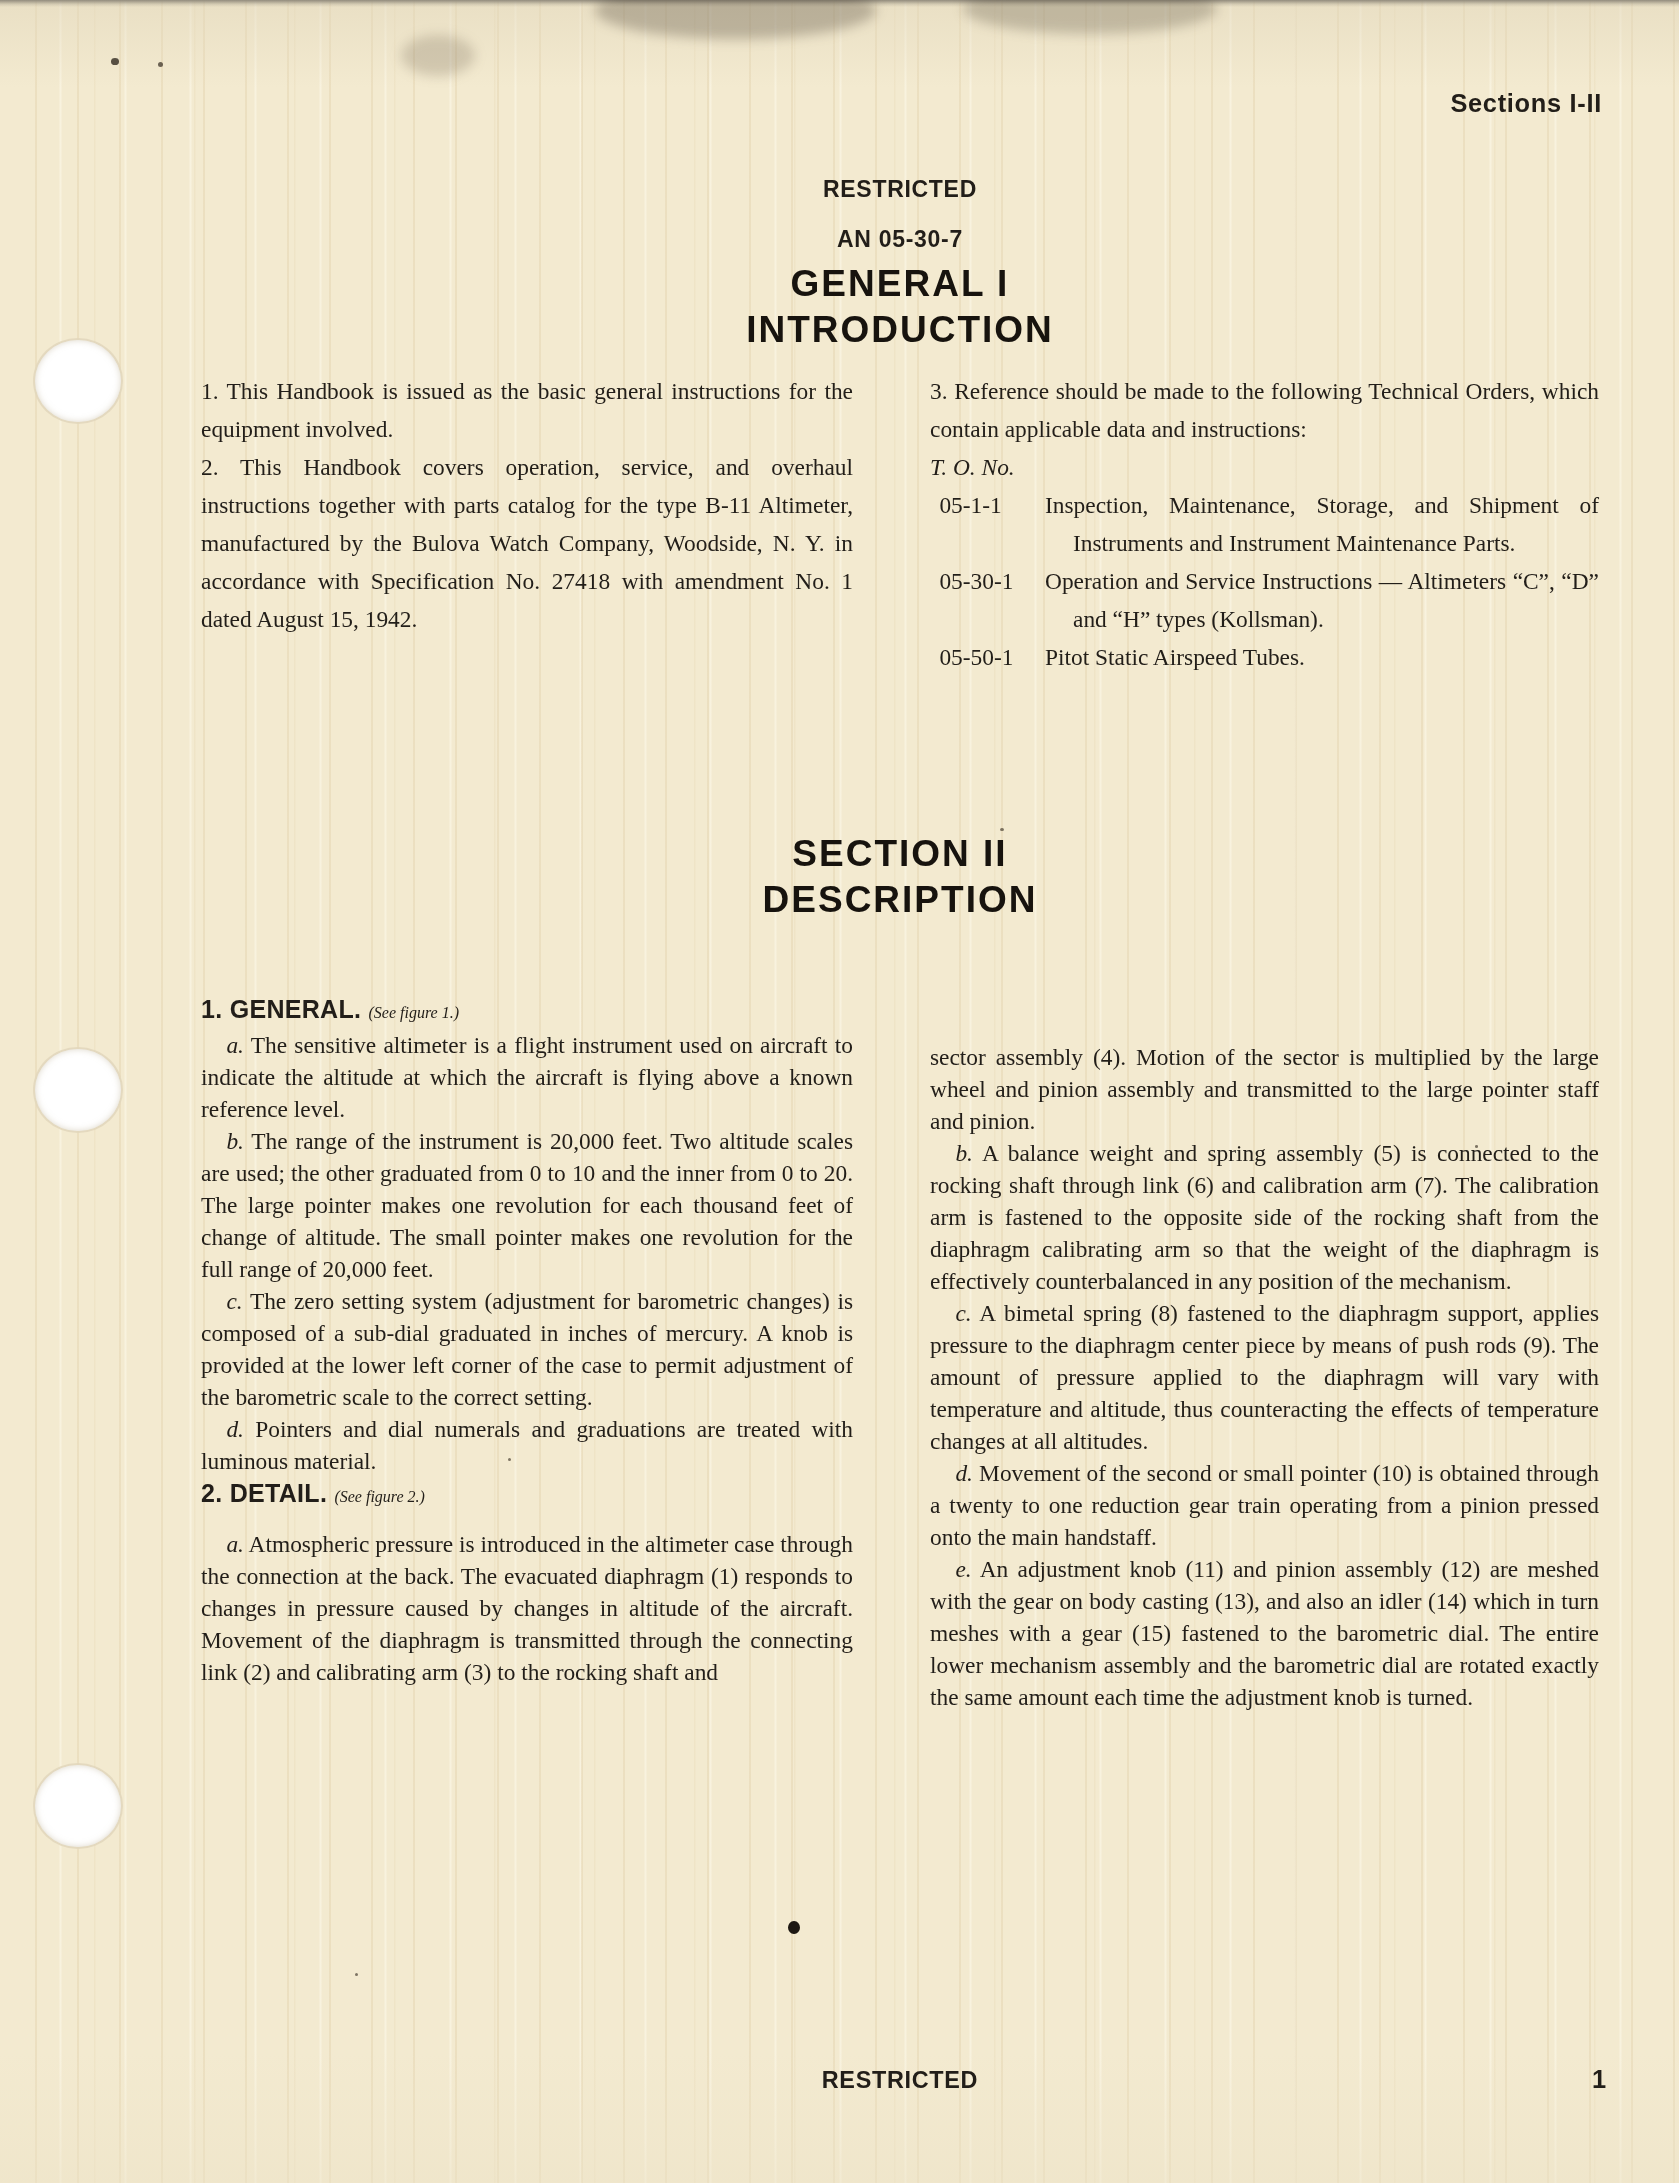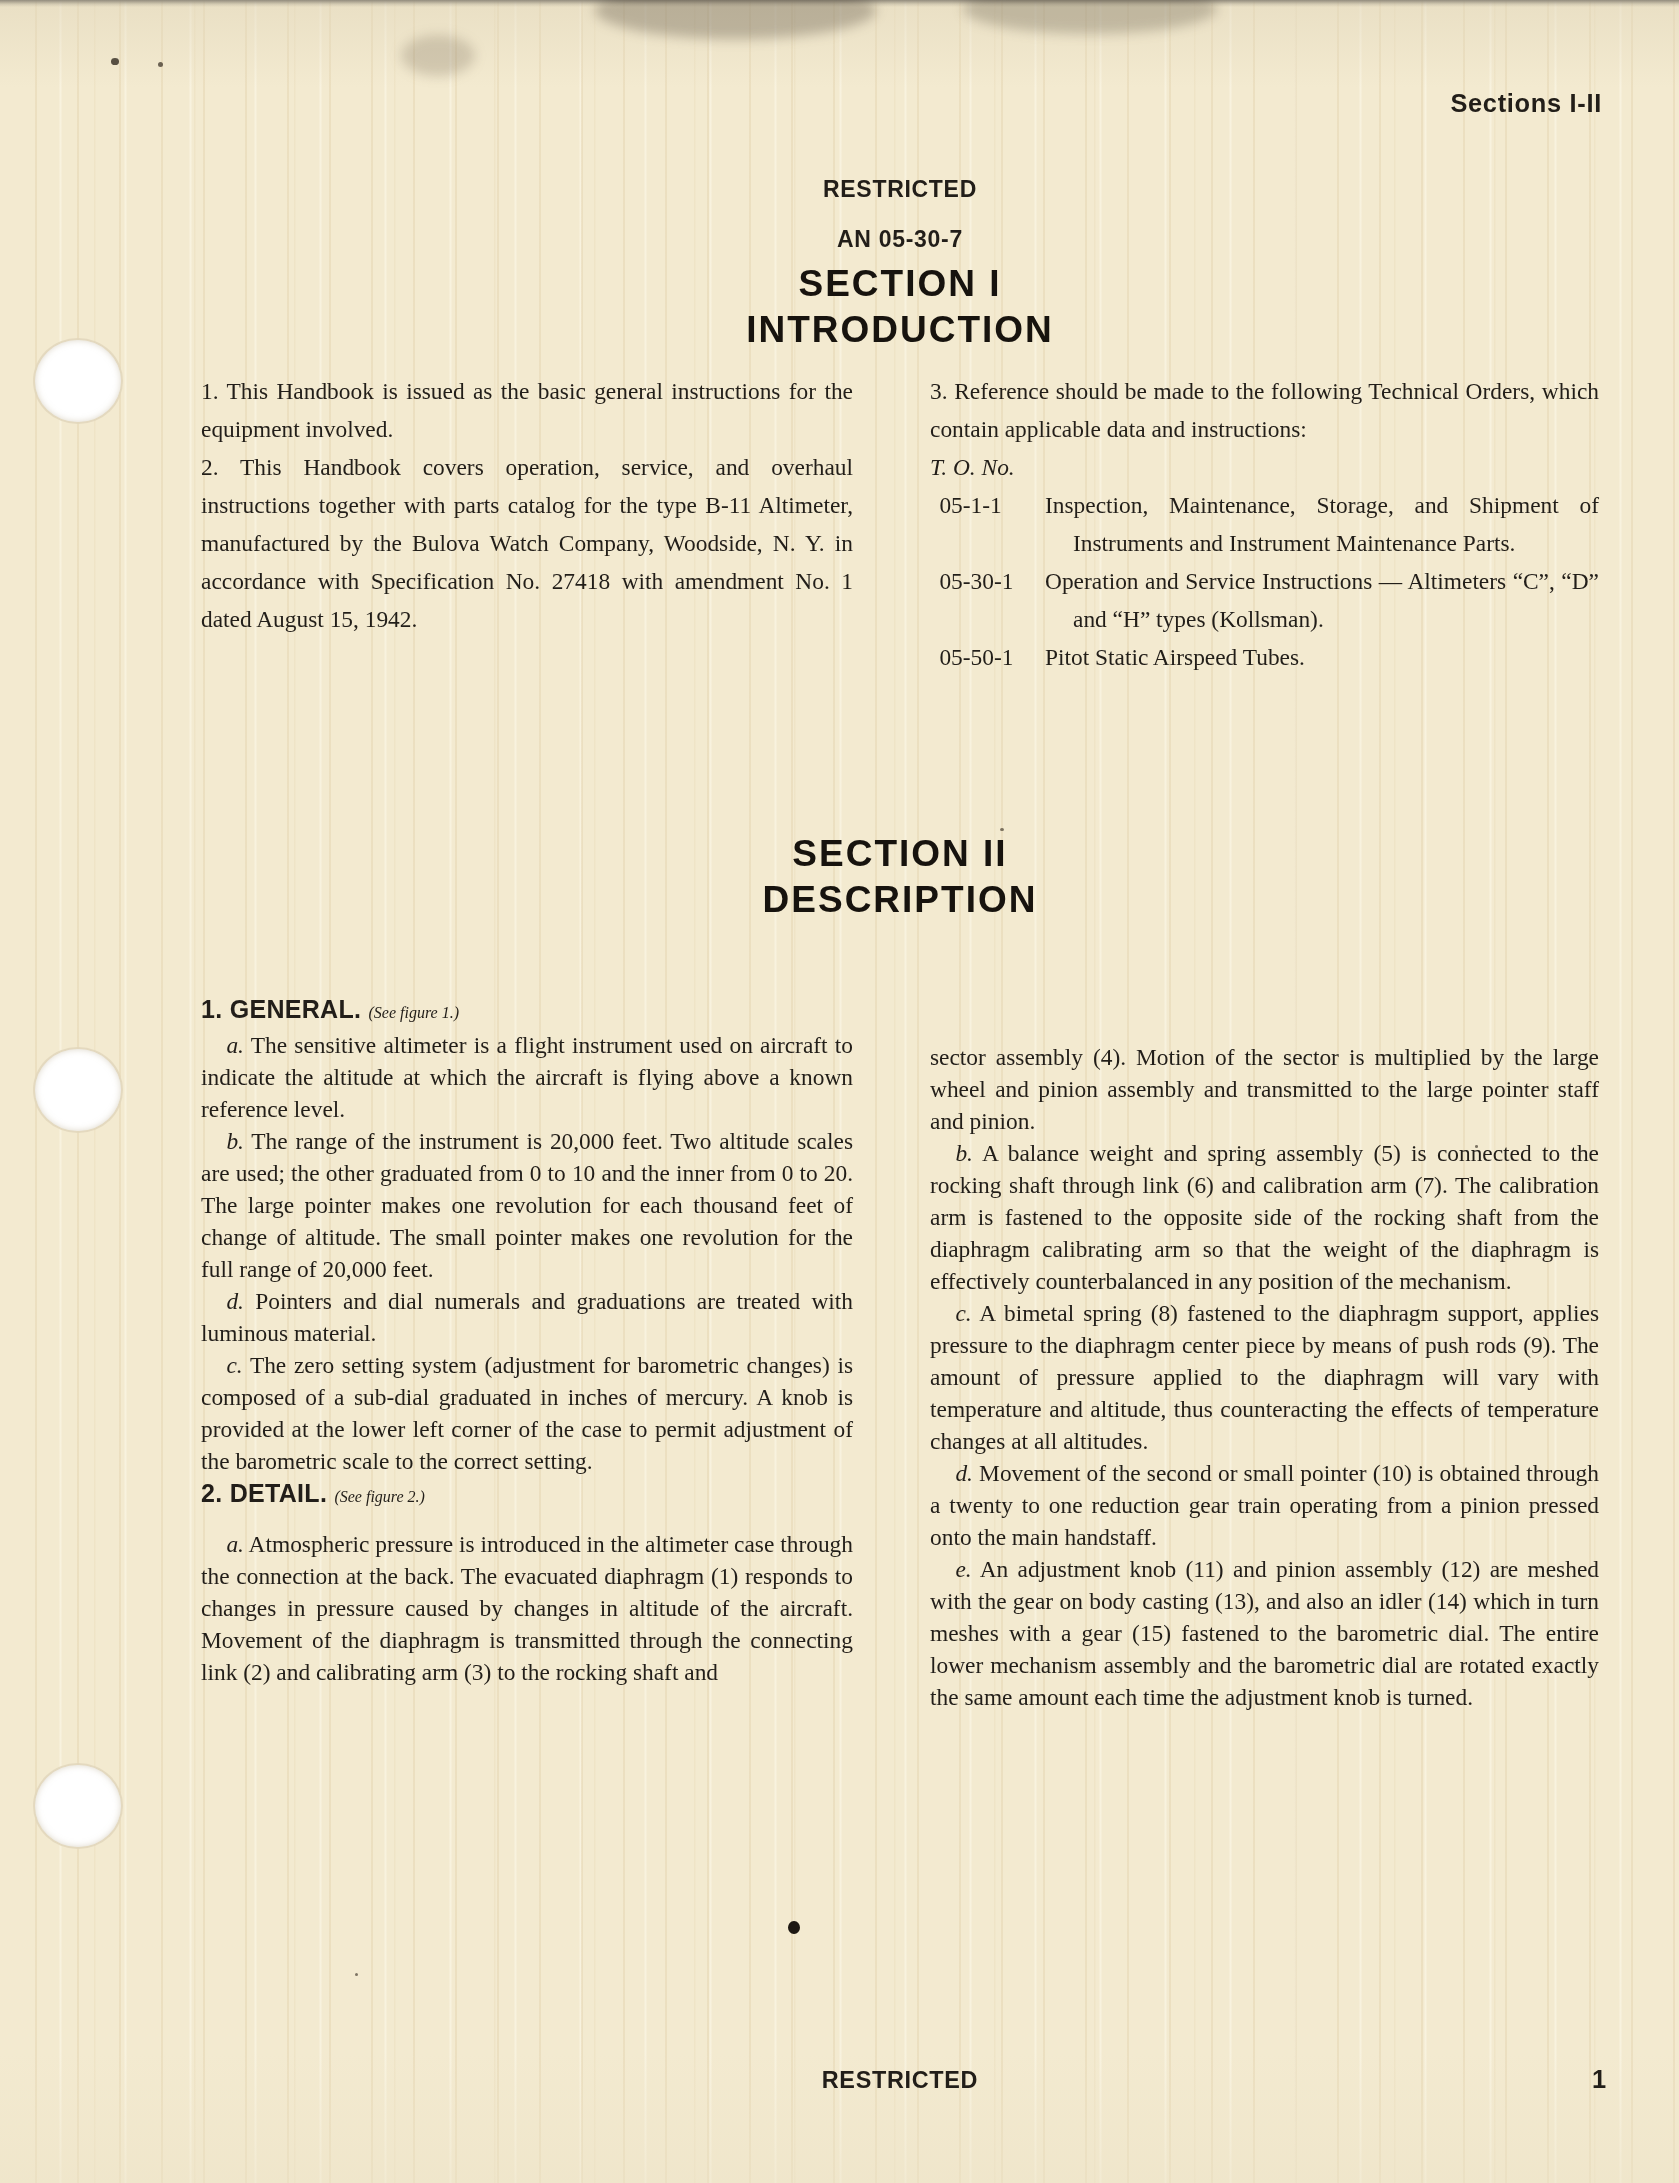--- a/index.html
+++ b/index.html
@@ -70,21 +70,21 @@
   <div class="hole" style="left:35px;top:1049px;"></div>
   <div class="hole" style="left:35px;top:1765px;"></div>
 
   <div class="section-ref sans">Sections I-II</div>
   <div class="hdr-center" style="top:154px;">
     <div class="hdr-line sans">RESTRICTED</div>
     <div class="hdr-line sans" style="margin-top:12px;">AN 05-30-7</div>
   </div>
 
   <div class="hdr-center" style="top:249px;">
-    <div class="sec-title sans">SECTION I</div>
+    <div class="sec-title sans">GENERAL I</div>
     <div class="sec-sub sans">INTRODUCTION</div>
   </div>
 
   <div class="col s1" style="left:201px;top:372px;width:652px;">
     <p><span class="pmark">1.</span> <span>This Handbook is issued as the basic general instructions for the equipment involved.</span></p>
     <p class="pgap"><span class="pmark">2.</span> <span>This Handbook covers operation, service, and overhaul instructions together with parts catalog for the type B-11 Altimeter, manufactured by the Bulova Watch Company, Woodside, N. Y. in accordance with Specification No. 27418 with amendment No. 1 dated August 15, 1942.</span></p>
   </div>
 
   <div class="col s1" style="left:930px;top:372px;width:669px;">
     <p><span class="pmark">3.</span> <span>Reference should be made to the following Technical Orders, which contain applicable data and instructions:</span></p>
@@ -105,22 +105,22 @@
 
   <div class="hdr-center" style="top:819px;">
     <div class="sec-title sans">SECTION II</div>
     <div class="sec-sub sans">DESCRIPTION</div>
   </div>
 
   <div class="col s2" style="left:201px;top:993px;width:652px;">
     <p class="subhead"><span>1. GENERAL.</span> <span class="subnote">(See figure 1.)</span></p>
     <p class="pgap indent"><span class="marker">a.</span> <span>The sensitive altimeter is a flight instrument used on aircraft to indicate the altitude at which the aircraft is flying above a known reference level.</span></p>
     <p class="pgap indent"><span class="marker">b.</span> <span>The range of the instrument is 20,000 feet. Two altitude scales are used; the other graduated from 0 to 10 and the inner from 0 to 20. The large pointer makes one revolution for each thousand feet of change of altitude. The small pointer makes one revolution for the full range of 20,000 feet.</span></p>
+    <p class="pgap indent"><span class="marker">c.</span> <span>The zero setting system (adjustment for barometric changes) is composed of a sub-dial graduated in inches of mercury. A knob is provided at the lower left corner of the case to permit adjustment of the barometric scale to the correct setting.</span></p>
     <p class="pgap indent"><span class="marker">d.</span> <span>Pointers and dial numerals and graduations are treated with luminous material.</span></p>
-    <p class="pgap indent"><span class="marker">c.</span> <span>The zero setting system (adjustment for barometric changes) is composed of a sub-dial graduated in inches of mercury. A knob is provided at the lower left corner of the case to permit adjustment of the barometric scale to the correct setting.</span></p>
     <p class="subhead" style=""><span>2. DETAIL.</span> <span class="subnote">(See figure 2.)</span></p>
     <p class="pgap indent" style="margin-top:14.7px;"><span class="marker">a.</span> <span>Atmospheric pressure is introduced in the altimeter case through the connection at the back. The evacuated diaphragm (1) responds to changes in pressure caused by changes in altitude of the aircraft. Movement of the diaphragm is transmitted through the connecting link (2) and calibrating arm (3) to the rocking shaft and</span></p>
   </div>
 
   <div class="col s2" style="left:930px;top:993px;width:669px;padding-top:48px;">
     <p><span>sector assembly (4). Motion of the sector is multiplied by the large wheel and pinion assembly and transmitted to the large pointer staff and pinion.</span></p>
     <p class="pgap indent"><span class="marker">b.</span> <span>A balance weight and spring assembly (5) is connected to the rocking shaft through link (6) and calibration arm (7). The calibration arm is fastened to the opposite side of the rocking shaft from the diaphragm calibrating arm so that the weight of the diaphragm is effectively counterbalanced in any position of the mechanism.</span></p>
     <p class="pgap indent"><span class="marker">c.</span> <span>A bimetal spring (8) fastened to the diaphragm support, applies pressure to the diaphragm center piece by means of push rods (9). The amount of pressure applied to the diaphragm will vary with temperature and altitude, thus counteracting the effects of temperature changes at all altitudes.</span></p>
     <p class="pgap indent"><span class="marker">d.</span> <span>Movement of the second or small pointer (10) is obtained through a twenty to one reduction gear train operating from a pinion pressed onto the main handstaff.</span></p>
     <p class="pgap indent"><span class="marker">e.</span> <span>An adjustment knob (11) and pinion assembly (12) are meshed with the gear on body casting (13), and also an idler (14) which in turn meshes with a gear (15) fastened to the barometric dial. The entire lower mechanism assembly and the barometric dial are rotated exactly the same amount each time the adjustment knob is turned.</span></p>

